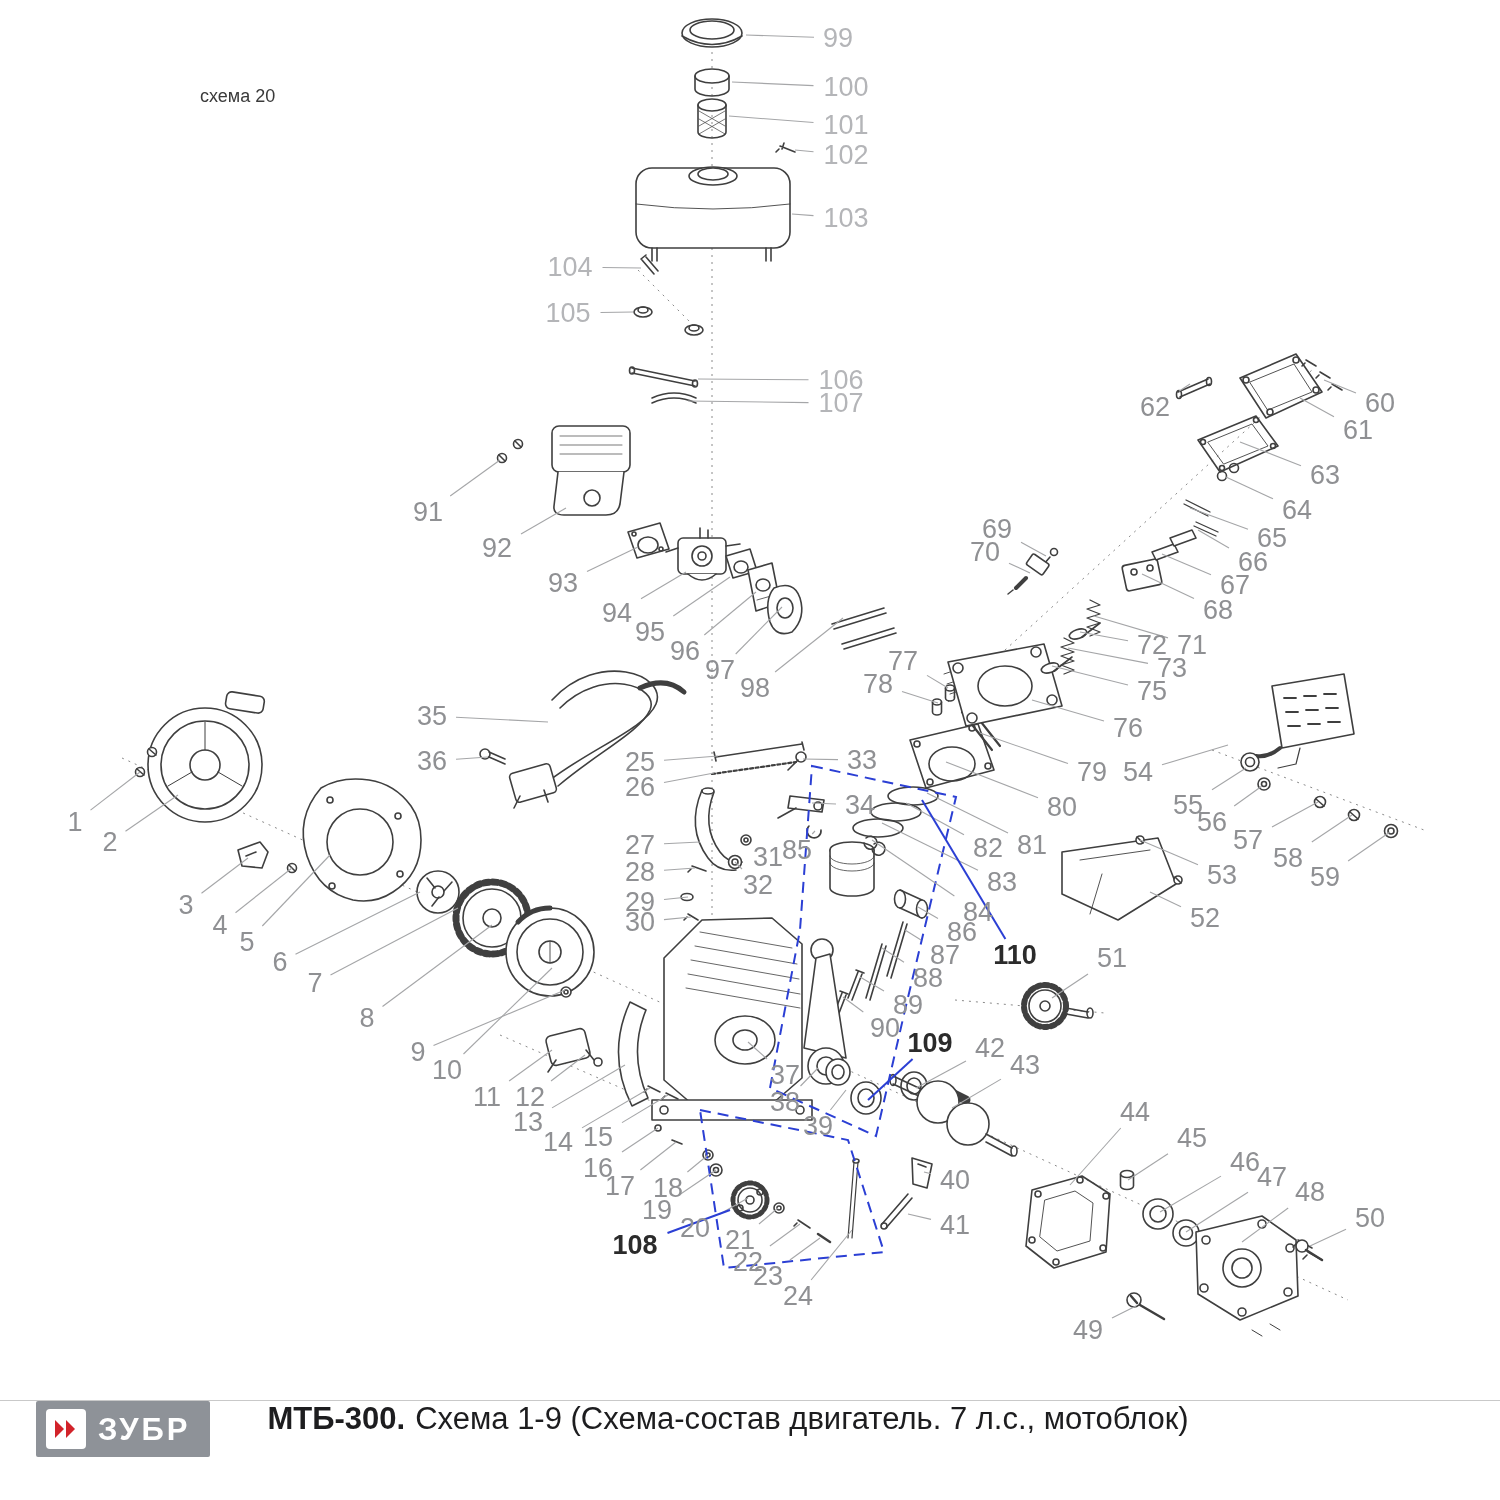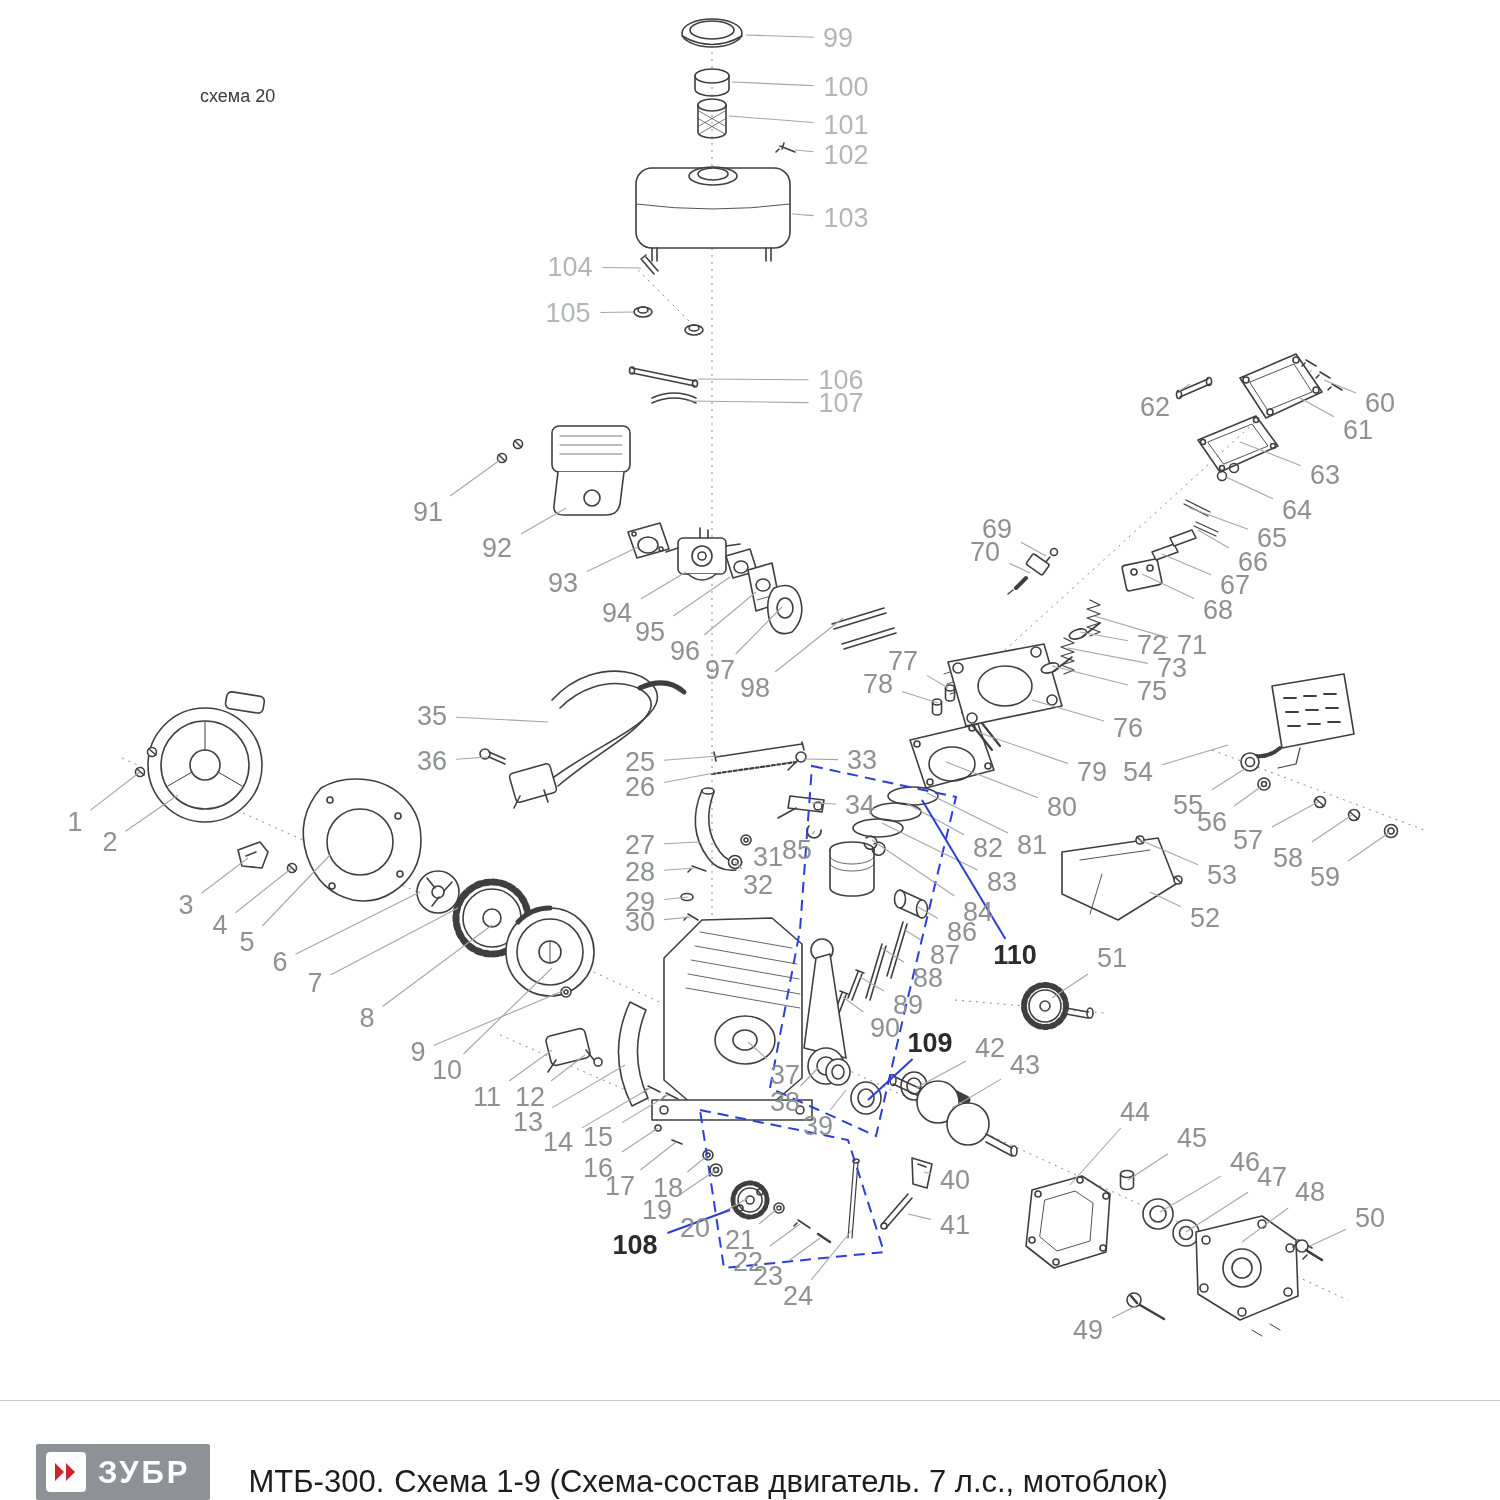--- a/index.html
+++ b/index.html
@@ -4,34 +4,34 @@
 <style>
   html,body{margin:0;padding:0;}
   body{
     width:1500px;height:1500px;background:#ffffff;position:relative;overflow:hidden;
     font-family:"Liberation Sans", sans-serif;
   }
   .diagram-wrap{position:absolute;top:0;left:0;width:1500px;height:1400px;}
   .scheme-note{position:absolute;left:200px;top:86px;font-size:18px;color:#3a3a3a;}
   .footer{
     position:absolute;left:0;top:1400px;width:1500px;height:100px;
-    border-top:1px solid #c9c9c9;display:flex;align-items:flex-end;
-    box-sizing:border-box;padding-left:36px;gap:38px;background:#fff;
+    border-top:1px solid #c9c9c9;display:flex;align-items:flex-start;
+    box-sizing:border-box;padding-left:36px;gap:57px;background:#fff;
   }
   .brand-logo{
     background:#8e9298;height:56px;display:flex;align-items:center;
     padding:0 20px 0 10px;gap:12px;border-radius:2px;
   }
   .brand-emblem{
     width:40px;height:40px;background:#ffffff;border-radius:4px;
     display:flex;align-items:center;justify-content:center;flex:0 0 auto;
   }
   .brand-text{color:#ffffff;font-weight:700;font-size:31px;letter-spacing:3px;line-height:1;}
   .footer-title{font-size:31px;color:#1d1d1f;white-space:nowrap;}
-  .footer-title .model{font-weight:400;margin-right:10px;}
+  .footer-title .model{font-weight:700;margin-right:10px;}
 </style>
 </head>
 <body>
 
 <div class="diagram-wrap">
 <svg id="diagram-svg" width="1500" height="1400" viewBox="0 0 1500 1400">
 
   <g id="guides-layer" stroke="#8a8a8a" stroke-width="1" fill="none" stroke-dasharray="2 5">
     <line x1="712" y1="52" x2="712" y2="932"></line>
     <line x1="122" y1="758" x2="708" y2="1024"></line>

